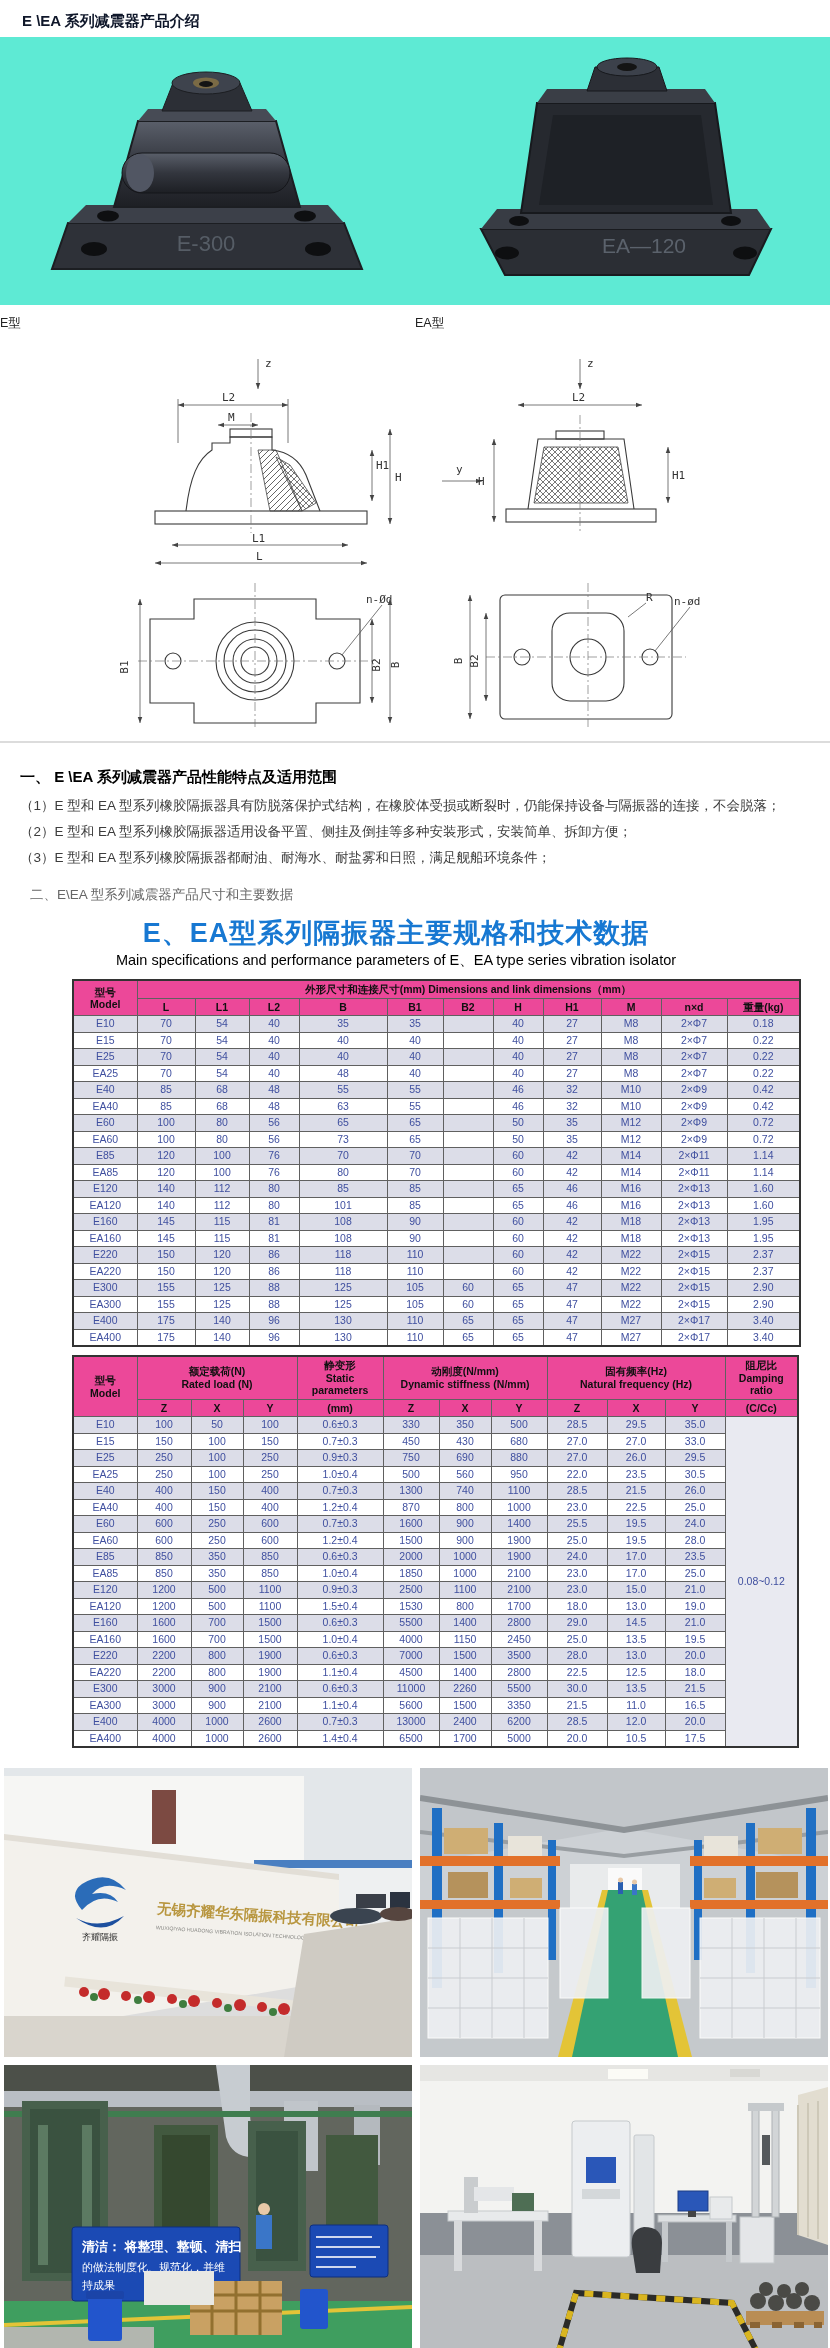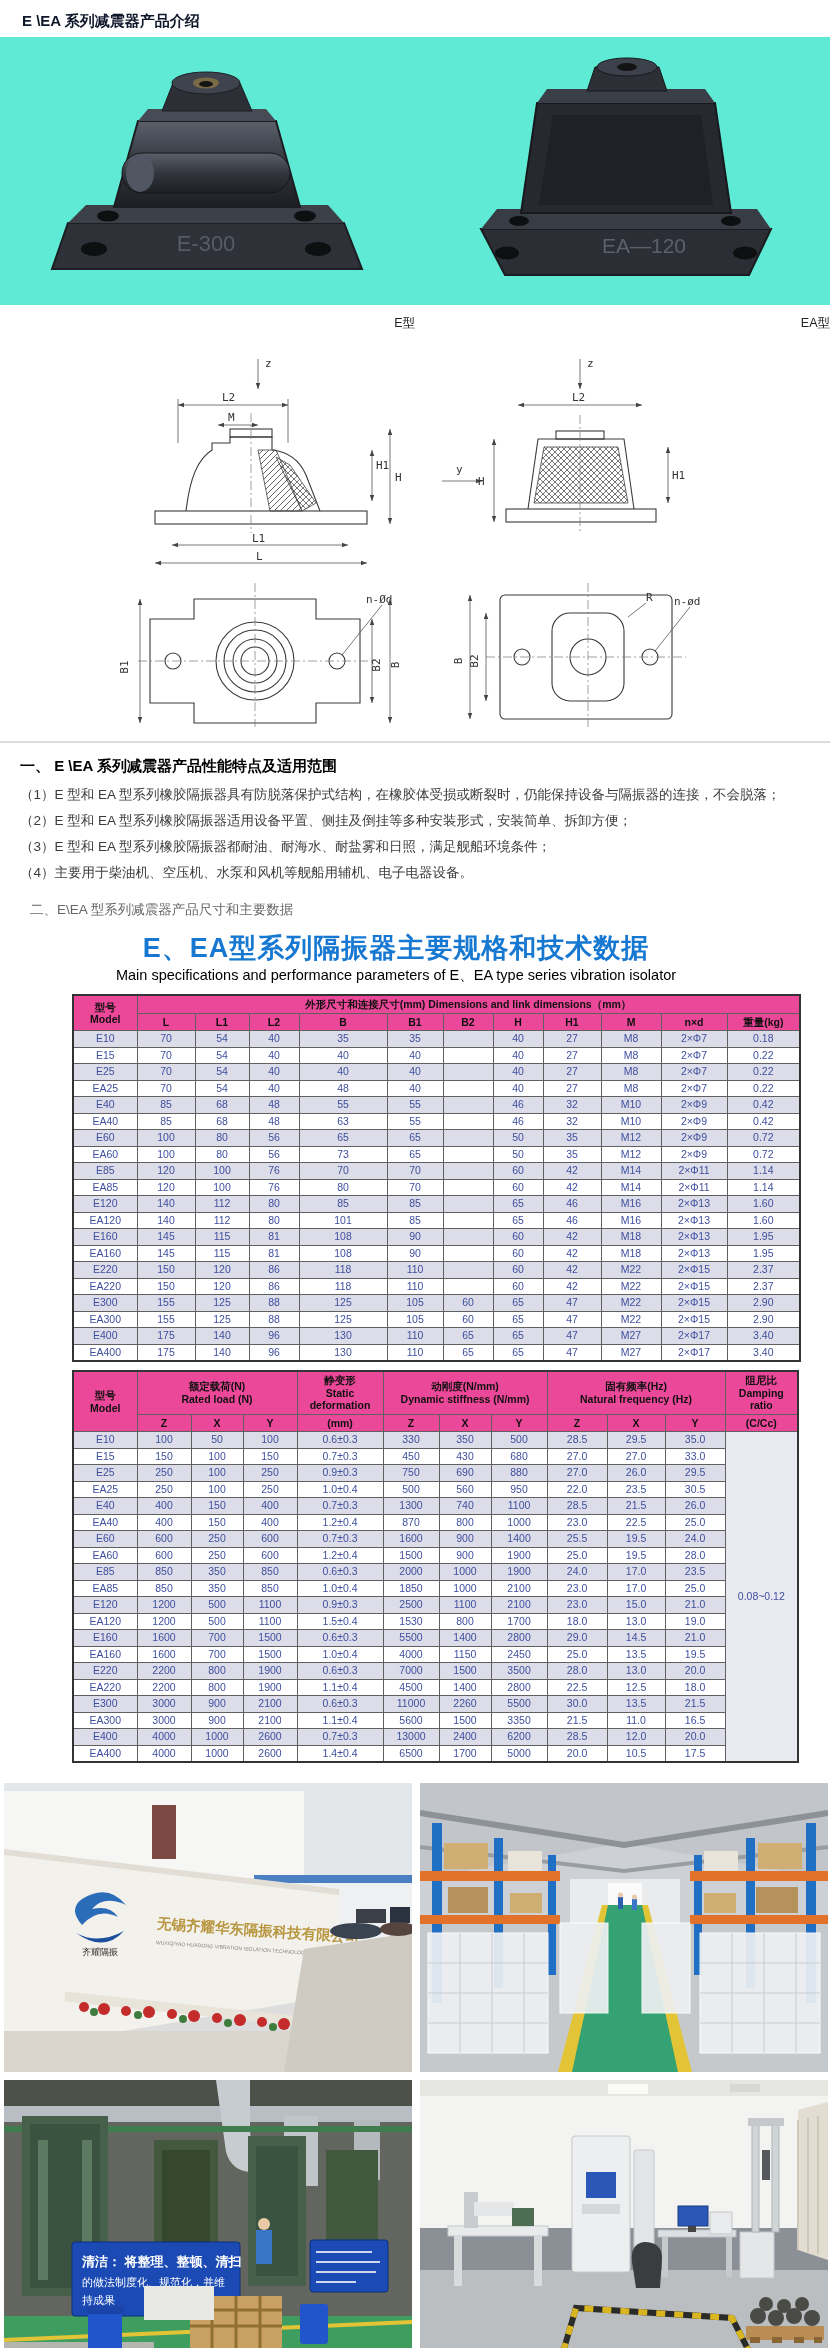--- a/index.html
+++ b/index.html
@@ -7,34 +7,34 @@
   .doc{width:830px;position:relative;}
 
   
   .page-title{padding:12px 0 0 22px;font-family:Liberation Sans, sans-serif;
     font-size:15px;font-weight:bold;color:#0f172a;}
 
   
   .photo-row{display:flex;margin-top:6px;height:268px;}
   .pphoto{flex:1;display:flex;justify-content:center;background:#5eead4;overflow:hidden;}
   .caption-row{display:flex;height:36px;align-items:center;}
-  .caption-row div{flex:1;text-align:right;font-size:12.5px;color:#222;}
+  .caption-row div{flex:1;text-align:left;font-size:12.5px;color:#222;}
 
   
   .drawings{display:block;margin:6px auto 0 auto;}
   .drawings text{font-family:"DejaVu Sans Mono","Liberation Mono",monospace;font-size:11px;fill:#333;}
   .drawings .ln{stroke:#3a3a3a;stroke-width:1.1;fill:none;}
   .drawings .dim{stroke:#555;stroke-width:0.8;fill:none;}
   .drawings .cl{stroke:#777;stroke-width:0.7;fill:none;stroke-dasharray:9 3 2 3;}
 
   .divider{border:none;border-top:2px solid #dcdcdc;margin:14px 0 0 0;}
 
   
   .features{padding:10px 20px 0 20px;}
-  .features h3{font-size:15px;font-weight:bold;color:#000;margin:4px 0 6px 0;}
+  .features h3{font-size:15px;font-weight:bold;color:#000;margin:15px 0 6px 0;}
   .features p{font-size:13.5px;color:#3c3c3c;margin:0;line-height:26px;}
   .sec2{font-size:13.5px;color:#666;margin:12px 0 0 10px;line-height:24px;}
 
   
   .spec{margin:10px 30px 0 72px;width:648px;}
   .spec-title{color:#1778d2;font-size:27px;font-weight:bold;text-align:center;letter-spacing:1px;line-height:32px;}
   .spec-sub{color:#000000;font-size:14.5px;text-align:center;margin:2px 0 9px 0;}
   .spec table{border-collapse:collapse;table-layout:fixed;width:727px;border:2px solid #333;}
   .spec th,.spec td{border:1px solid #606060;text-align:center;overflow:hidden;}
   .spec thead th{background:#ec4899;color:#101010;font-weight:bold;font-size:10.5px;
@@ -206,21 +206,20 @@
     </g>
   </svg>
 
   <hr class="divider">
 
   <div class="features">
     <h3>一、 E \EA 系列减震器产品性能特点及适用范围</h3>
     <p>（1）E 型和 EA 型系列橡胶隔振器具有防脱落保护式结构，在橡胶体受损或断裂时，仍能保持设备与隔振器的连接，不会脱落；</p>
     <p>（2）E 型和 EA 型系列橡胶隔振器适用设备平置、侧挂及倒挂等多种安装形式，安装简单、拆卸方便；</p>
     <p>（3）E 型和 EA 型系列橡胶隔振器都耐油、耐海水、耐盐雾和日照，满足舰船环境条件；</p>
-    <p>（4）主要用于柴油机、空压机、水泵和风机等舰船用辅机、电子电器设备。</p>
     <div class="sec2">二、E\EA 型系列减震器产品尺寸和主要数据</div>
   </div>
 
   <div class="spec">
     <div class="spec-title">E、EA型系列隔振器主要规格和技术数据</div>
     <div class="spec-sub">Main specifications and performance parameters of E、EA type series vibration isolator</div>
 
     <table class="t1">
       <colgroup>
         <col style="width:64px">
@@ -555,21 +554,21 @@
           <col style="width:60px">
           <col style="width:73px">
       </colgroup>
       <thead>
           <tr>
             <th rowspan="2">型号
 Model</th>
             <th colspan="3">额定载荷(N)
 Rated load (N)</th>
             <th>静变形
-Static deformation</th>
+Static parameters</th>
             <th colspan="3">动刚度(N/mm)
 Dynamic stiffness (N/mm)</th>
             <th colspan="3">固有频率(Hz)
 Natural frequency (Hz)</th>
             <th>阻尼比
 Damping
 ratio</th>
           </tr>
           <tr>
             <th>Z</th>

